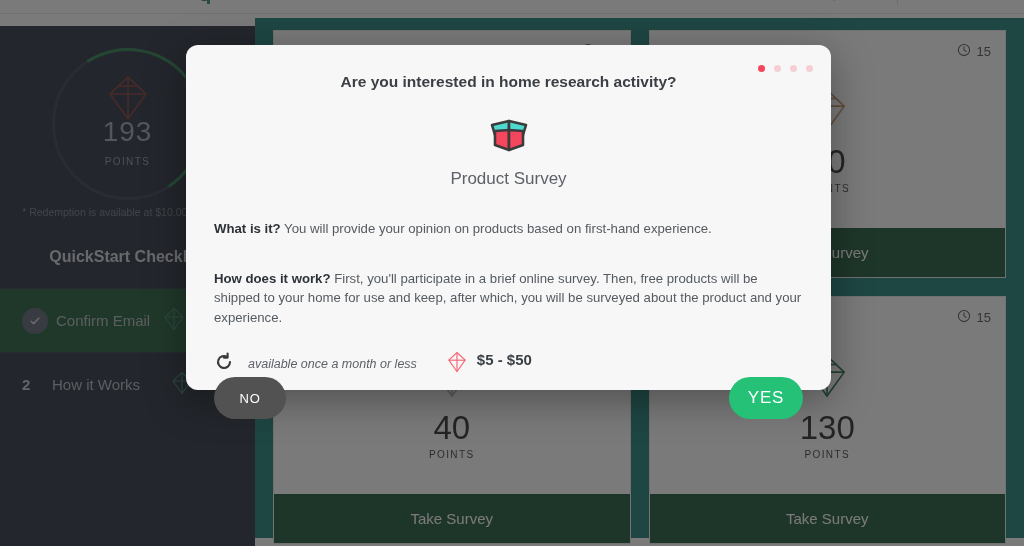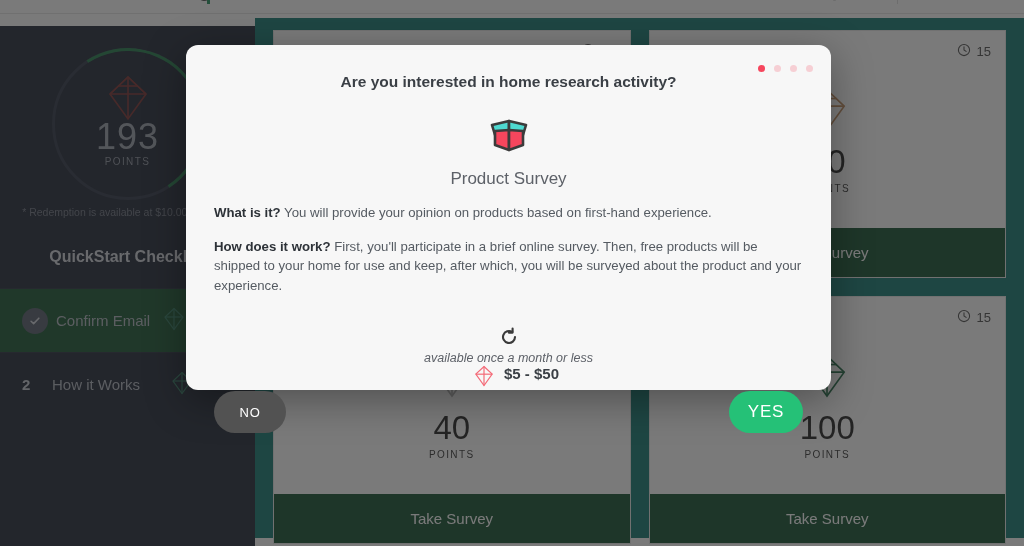--- a/index.html
+++ b/index.html
@@ -86,21 +86,21 @@
     border-right-color: #1e7a48;
     transform: rotate(12deg);
   }
   .ring-gem {
     position: absolute; left: 50%; top: 26px;
     transform: translateX(-50%);
   }
   .ring-points {
     position: absolute; left: 0; right: 0; top: 68px;
     text-align: center;
-    font-size: 36px; color: #9aa0ac; font-weight: 300;
+    font-size: 28px; color: #9aa0ac; font-weight: 300;
     letter-spacing: 1px;
   }
   .ring-label {
     position: absolute; left: 0; right: 0; top: 108px;
     text-align: center;
     font-size: 10px; color: #8d93a0; letter-spacing: 1.4px;
   }
 
   .legend {
     margin-top: 26px; padding-left: 22px;
@@ -229,30 +229,30 @@
     margin-top: 6px;
   }
   .modal-icon { text-align: center; margin-top: 20px; }
   .modal-subtitle {
     text-align: center;
     font-size: 17px; color: #5d6168; font-weight: 400;
     margin-top: 10px;
   }
   .modal-para {
     font-size: 13.2px; color: #555b62; line-height: 1.48;
-    margin-top: 14px;
+    margin-top: 30px;
   }
   .modal-para b { color: #2d3238; font-weight: bold; }
   .modal-divider {
     height: 1px; background: #dfdfdf;
     margin-top: 18px;
   }
   .meta-row {
     display: flex; align-items: center;
-    margin-top: 14px;  flex-direction: column;
+    margin-top: 6px; gap: 14px;
   }
   .meta-freq {
     font-size: 12.5px; color: #5d6168; font-style: italic;
   }
   .meta-pay {
     display: flex; gap: 10px;
     margin-left: 16px;
   }
   .meta-pay-txt {
     font-size: 15px; color: #3a3f45; font-weight: bold;
@@ -470,21 +470,21 @@
             <span class="card-gem">
               <svg width="42" height="46" viewBox="0 0 44 48">
                   <g fill="none" stroke="#1f6b45" stroke-width="1.7">
                     <path d="M22 3 L40 20 L22 45 L4 20 Z"></path>
                     <path d="M4 20 L40 20"></path>
                     <path d="M22 3 L22 45"></path>
                     <path d="M12 12 L32 12"></path>
                   </g>
                 </svg>
             </span>
-            <div class="card-num">100</div>
+            <div class="card-num">130</div>
             <div class="card-ptslabel">POINTS</div>
           </div>
           <div class="card-btn">Take Survey</div>
         </div>
 
       </div>
     </main>
   </div>
 
   <div class="dimmer"></div>

